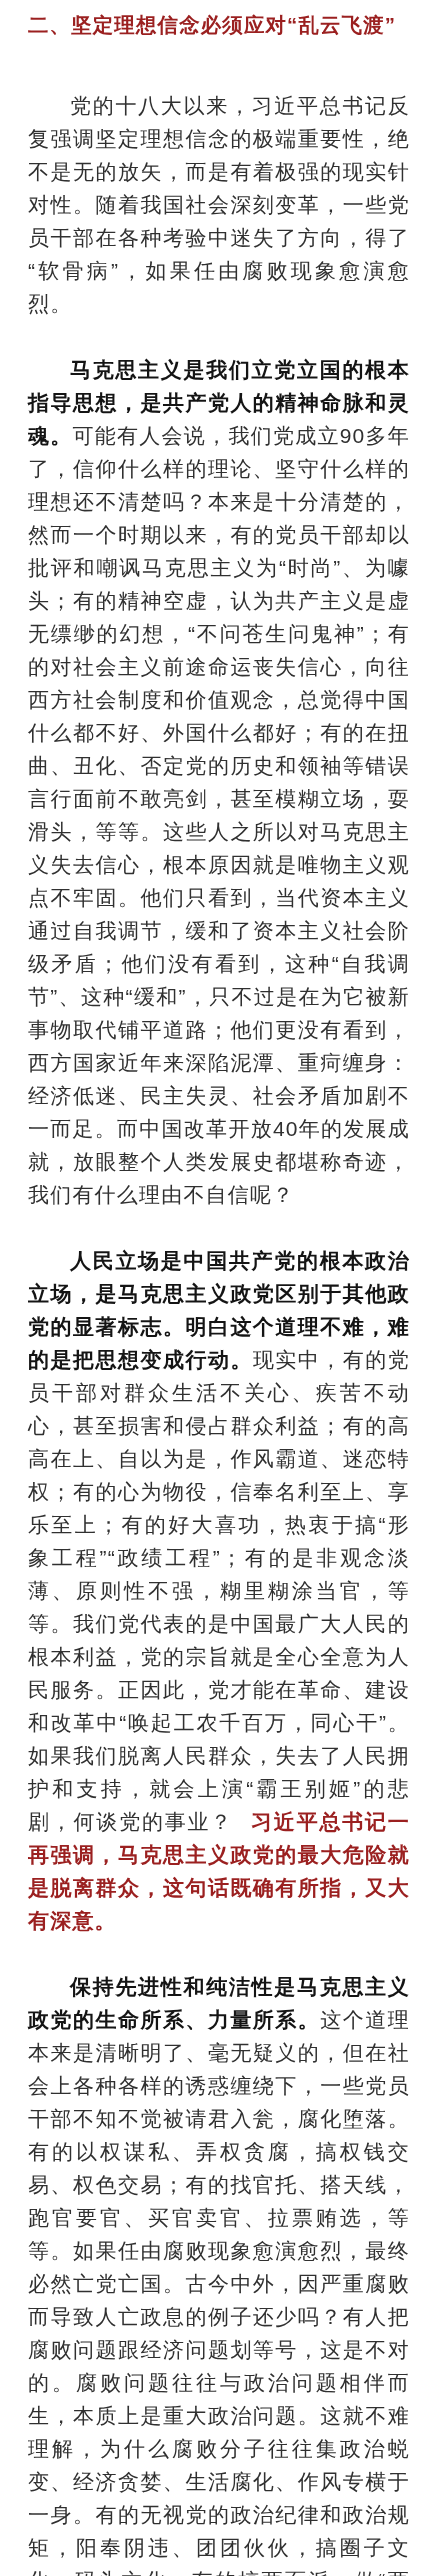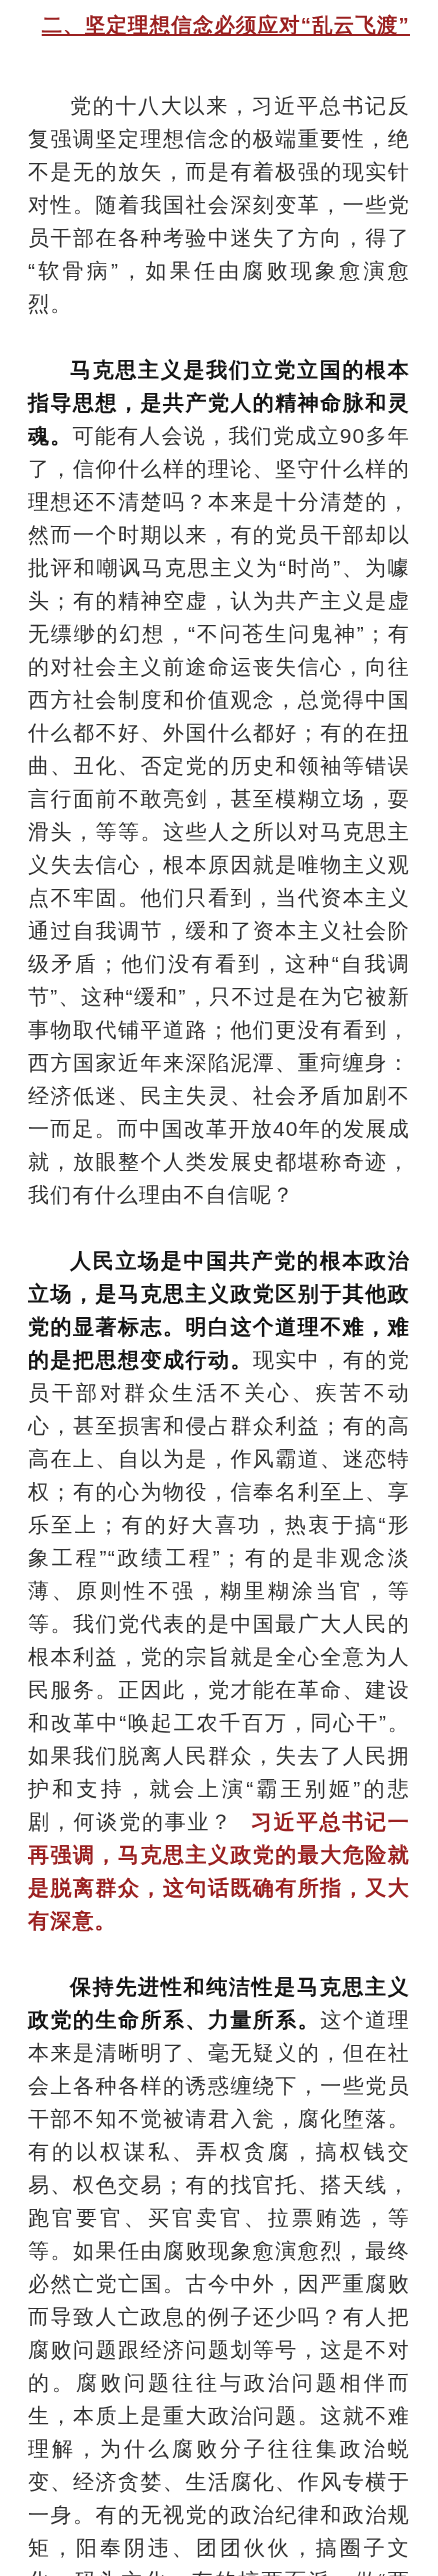--- a/index.html
+++ b/index.html
@@ -15,24 +15,23 @@
     padding: 10.5px 29px 17.5px 28px;
     overflow: hidden;
     font-family: "Liberation Sans", "DejaVu Sans", sans-serif;
   }
   .title {
     margin: 0;
     padding-top: 1.2px;
     font-size: 20.4px;
     line-height: 27px;
     font-weight: 700;
-    text-align: right;
+    text-align: left;
     color: #9b2020;
     letter-spacing: 1.2px;
-    text-decoration: underline;
   }
   .para {
     margin: 33px 0 0 0;
     font-size: 21px;
     line-height: 33px;
     letter-spacing: 1.2px;
     color: #303030;
     text-align: justify;
     text-indent: 2em;
     word-break: break-all;

